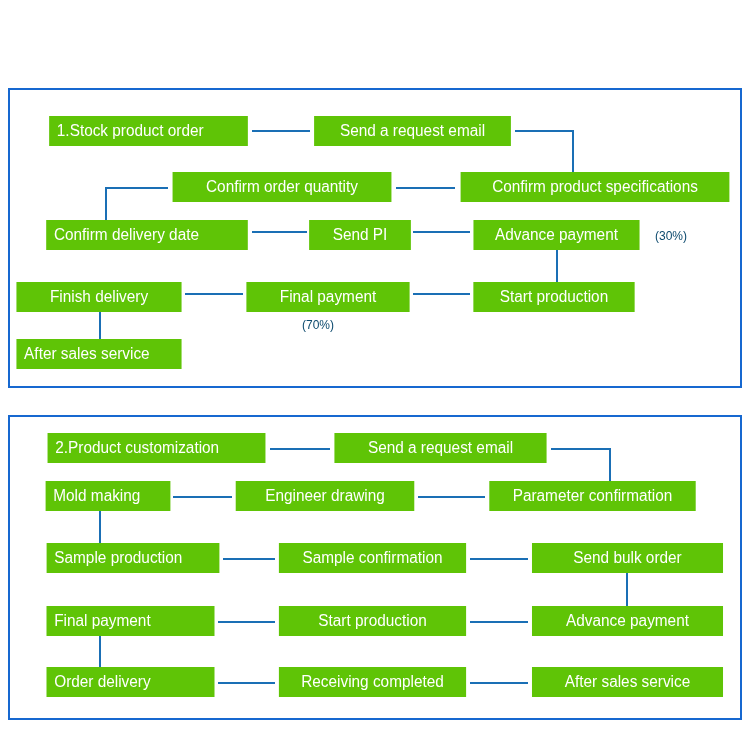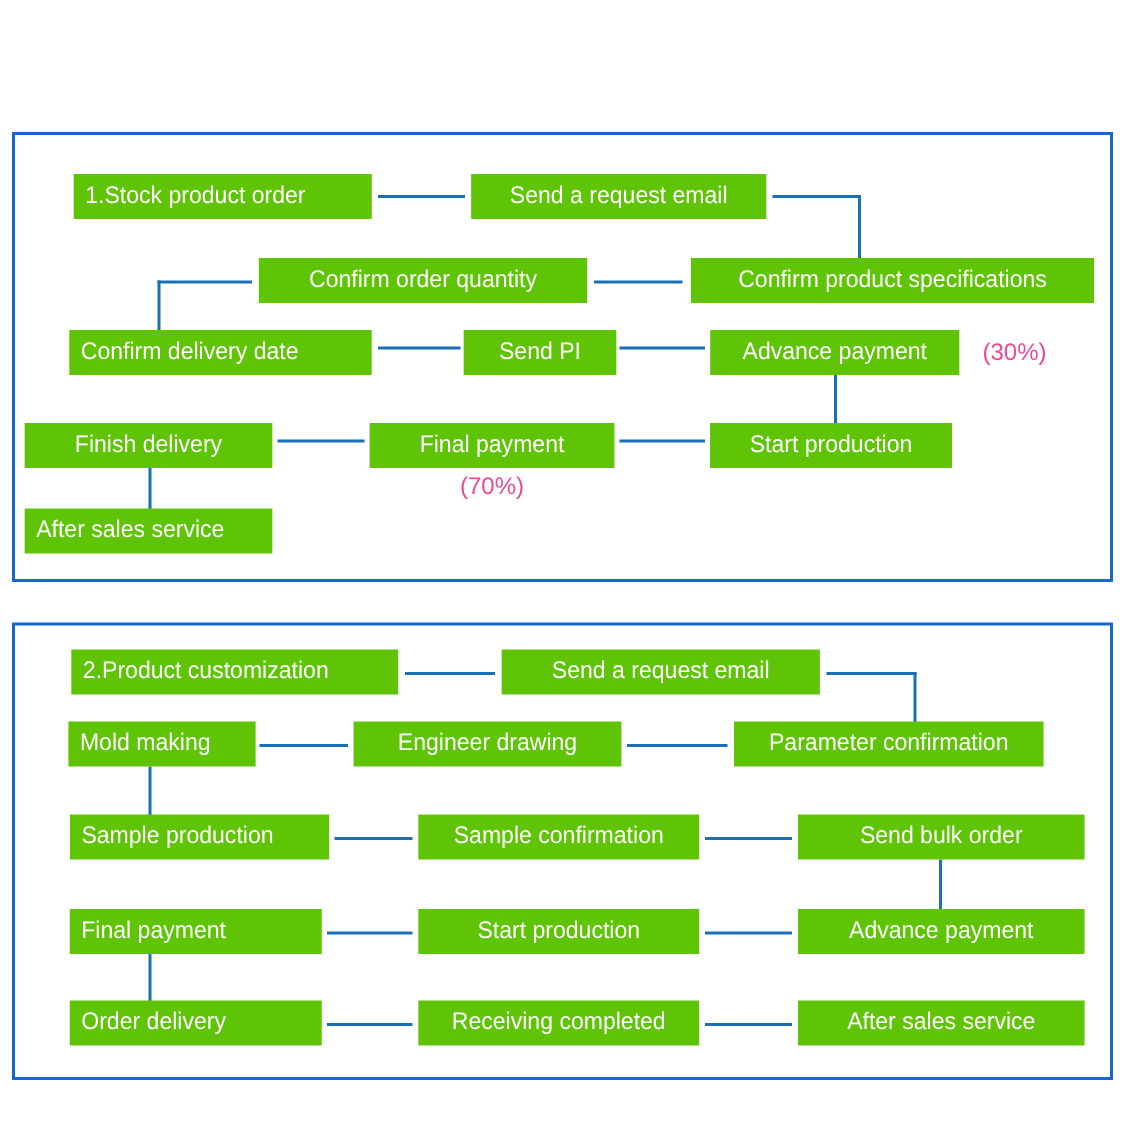--- a/index.html
+++ b/index.html
@@ -95,22 +95,22 @@
   }
   .conn-v {
     position: absolute;
     width: 0;
     border-left: 2px solid #1A6FB5;
   }
 
   
   .pct {
     position: absolute;
-    color: #ec4899;
-    font-size: 16px;
+    color: #0c4a6e;
+    font-size: 12px;
     line-height: 22px;
     white-space: nowrap;
     font-family: "Liberation Sans", sans-serif;
   }
 </style>
 </head>
 <body>
 
 <div id="page">
 
@@ -152,21 +152,21 @@
   <div class="node" style="left:470px; top:220px; width:173px;">Advance payment</div>
 
   <div class="pct" style="left:655px; top:225px;">(30%)</div>
 
   <div class="node" style="left:13px; top:282px; width:172px;">Finish delivery</div>
 
   <div class="node" style="left:243px; top:282px; width:170px;">Final payment</div>
 
   <div class="node" style="left:470px; top:282px; width:168px;">Start production</div>
 
-  <div class="pct" style="left:298px; top:314px; width:60px; text-align:center;">(70%)</div>
+  <div class="pct" style="left:288px; top:314px; width:60px; text-align:center;">(70%)</div>
 
   <div class="node left-align" style="left:13px; top:339px; width:172px;">After sales service</div>
 
   <div class="section-box" id="section-2"></div>
 
   <div class="conn-h" style="left:270px; top:448px; width:60px;"></div>
   <div class="conn-h" style="left:551px; top:448px; width:60px;"></div>
   <div class="conn-v" style="left:609px; top:448px; height:34px;"></div>
 
   <div class="conn-h" style="left:418px; top:496px; width:67px;"></div>

